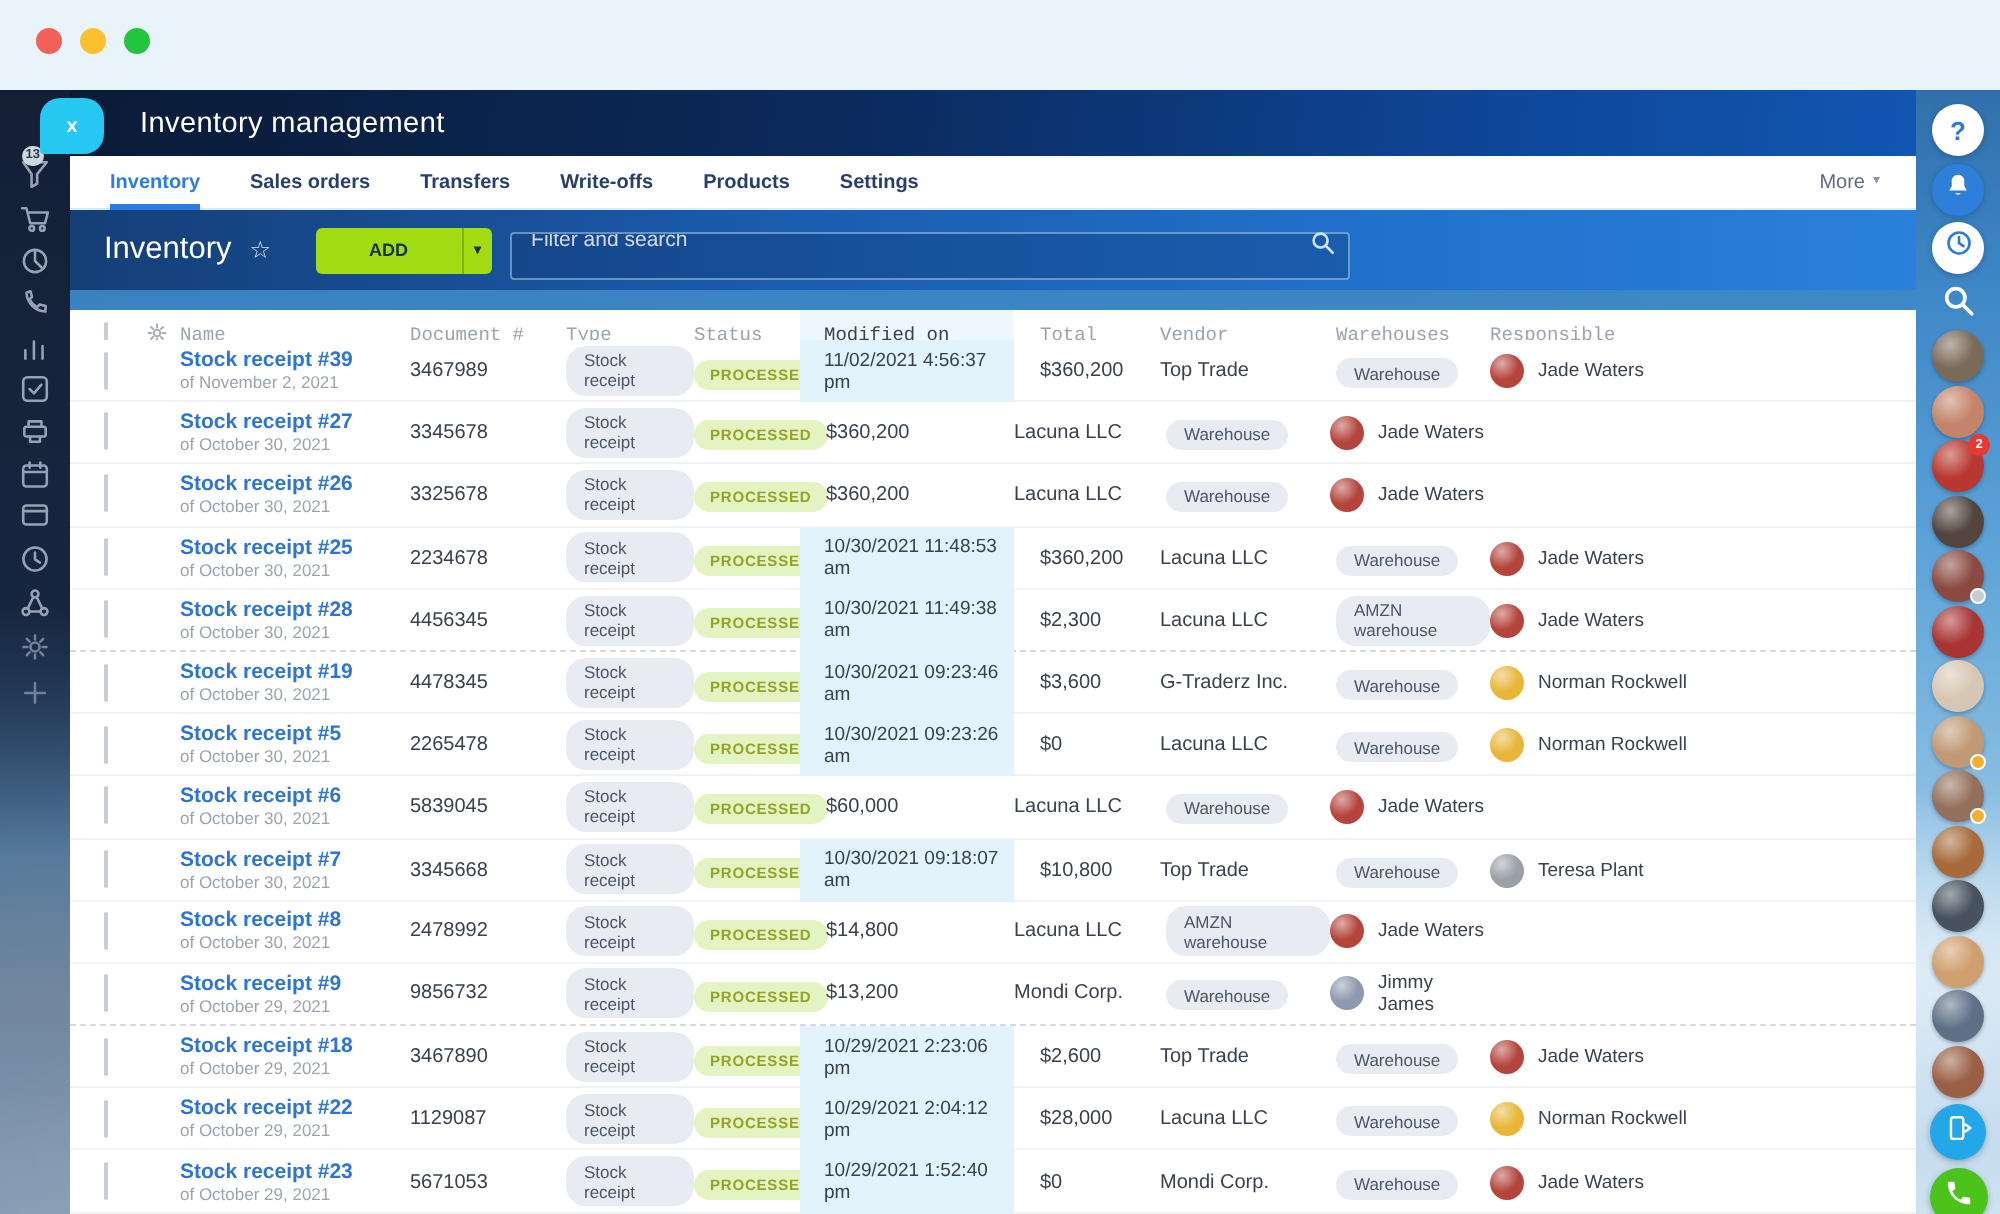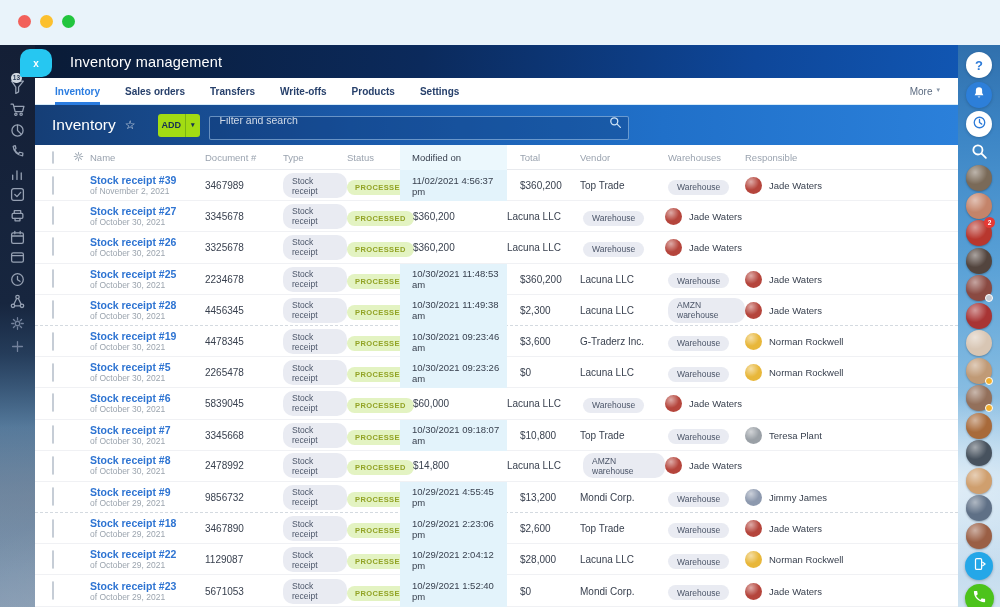--- a/index.html
+++ b/index.html
@@ -49,36 +49,36 @@
     position:absolute; left:35px; top:105px; width:923px; height:40px;
     background:linear-gradient(90deg, #153e76 0%, #1a59a9 34%, #2070c9 68%, #2b80da 100%);
     display:flex; align-items:center;
   }
   .tb-title { color:#fff; font-size:15.5px; margin-left:17px; font-weight:400; }
   .tb-star { color:rgba(255,255,255,.85); font-size:12px; margin-left:9px; }
   .add-btn {
     margin-left:22px; height:23px; background:#a2dc13; border-radius:3px; display:flex; align-items:center;
     color:#173152; font-size:9px; font-weight:bold; overflow:hidden; cursor:pointer;
   }
-  .add-btn .lbl { padding:0 4px; }
+  .add-btn .lbl { padding:0 27px; }
   .add-btn .sep { width:1px; height:23px; background:rgba(0,60,20,.25); }
   .add-btn .caret { padding:0 5px; font-size:7px; }
   .searchwrap { position:relative; margin-left:9px; width:420px; }
   .search {
     width:420px; height:24px; background:rgba(9,44,96,.28); border:1px solid rgba(173,208,240,.55);
     border-radius:2px; color:#fff; font-size:10.5px; padding:0 28px 16px 10px; outline:none;
     font-family:"Liberation Sans", sans-serif;
   }
   .search::placeholder { color:rgba(255,255,255,.8); }
   .search-ic { position:absolute; right:7px; top:5px; color:#cfe4f7; }
   
   .tgrid { display:grid; grid-template-columns:36px 19px 115px 78px 64px 53px 107px 73px 85px 80px 1fr; align-items:center; }
   .thead {
-    position:absolute; left:35px; top:145px; width:923px; height:25px; background:#fff;
-    border-bottom:1px solid #e8eaee; font-size:9.5px; color:#9aa3af;
+    position:absolute; left:35px; top:155px; width:923px; height:25px; background:#fff;
+    border-bottom:1px solid #e8eaee; font-size:9.5px; color:#9aa3af;font-family:Liberation Mono, monospace;
   }
   .thead .c-mod { background:#ecf8fd; height:25px; display:flex; align-items:center; }
   .rows { position:absolute; left:35px; top:170px; width:923px; height:437px; background:#fff; }
   .trow { height:31.2px; border-bottom:1px solid #f0f1f4; background:#fff; }
   .trow.grouped { border-bottom:1px dashed #d4dae0; }
   .cb { width:11px; height:11px; border:1px solid #c6cdd6; border-radius:2px; background:#fff; margin-left:17px; }
   .burger { width:11px; height:8px; border-top:1.6px solid #b9c0ca; border-bottom:1.6px solid #b9c0ca; position:relative; }
   .burger:after { content:""; position:absolute; left:0; right:0; top:1.7px; height:1.6px; background:#b9c0ca; }
   .namecell { line-height:1.15; }
   .nlink { color:#2e74d2; font-size:10.5px; font-weight:bold; cursor:pointer; }
@@ -472,21 +472,20 @@
       <div class="trow tgrid grouped">
         <span><span class="cb"></span></span>
         <span><span class="burger"></span></span>
         <div class="namecell">
           <div class="nlink">Stock receipt #9</div>
           <div class="nsub">of October 29, 2021</div>
         </div>
         <span class="cell">9856732</span>
         <span><span class="pill-grey">Stock receipt</span></span>
         <span><span class="pill-status">PROCESSED</span></span>
-        <span class="c-mod">10/29/2021 4:55:45 pm</span>
         <span class="cell c-total">$13,200</span>
         <span class="cell">Mondi Corp.</span>
         <span class="c-wh"><span class="pill-grey">Warehouse</span></span>
         <span class="resp">
           <span class="rava" style="background: radial-gradient(circle at 35% 28%, rgba(255, 255, 255, 0.55), rgba(255, 255, 255, 0) 50%), rgb(141, 153, 174);"></span>
           <span class="rname">Jimmy James</span>
         </span>
       </div>
       <div class="trow tgrid">
         <span><span class="cb"></span></span>

